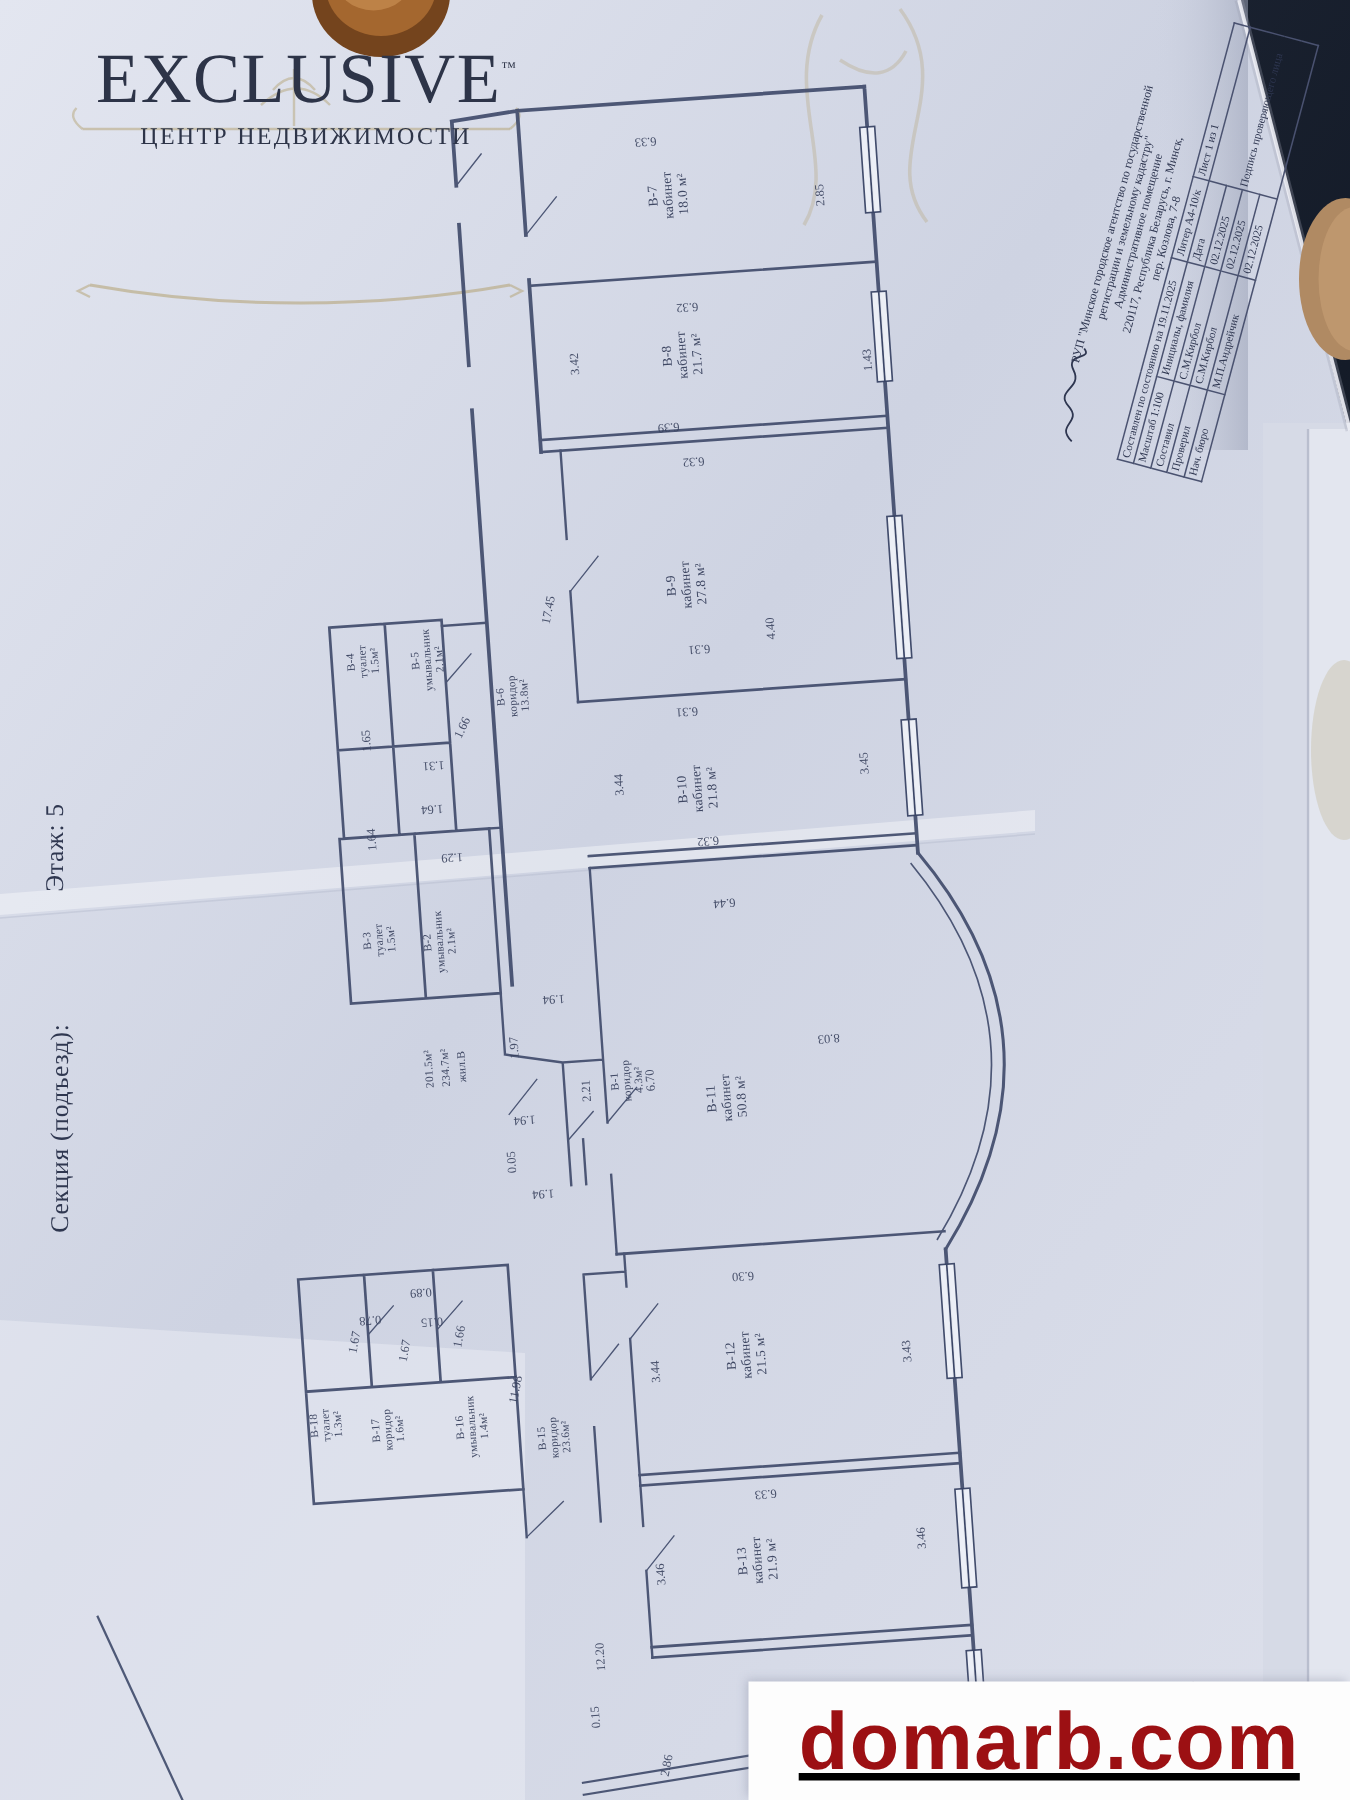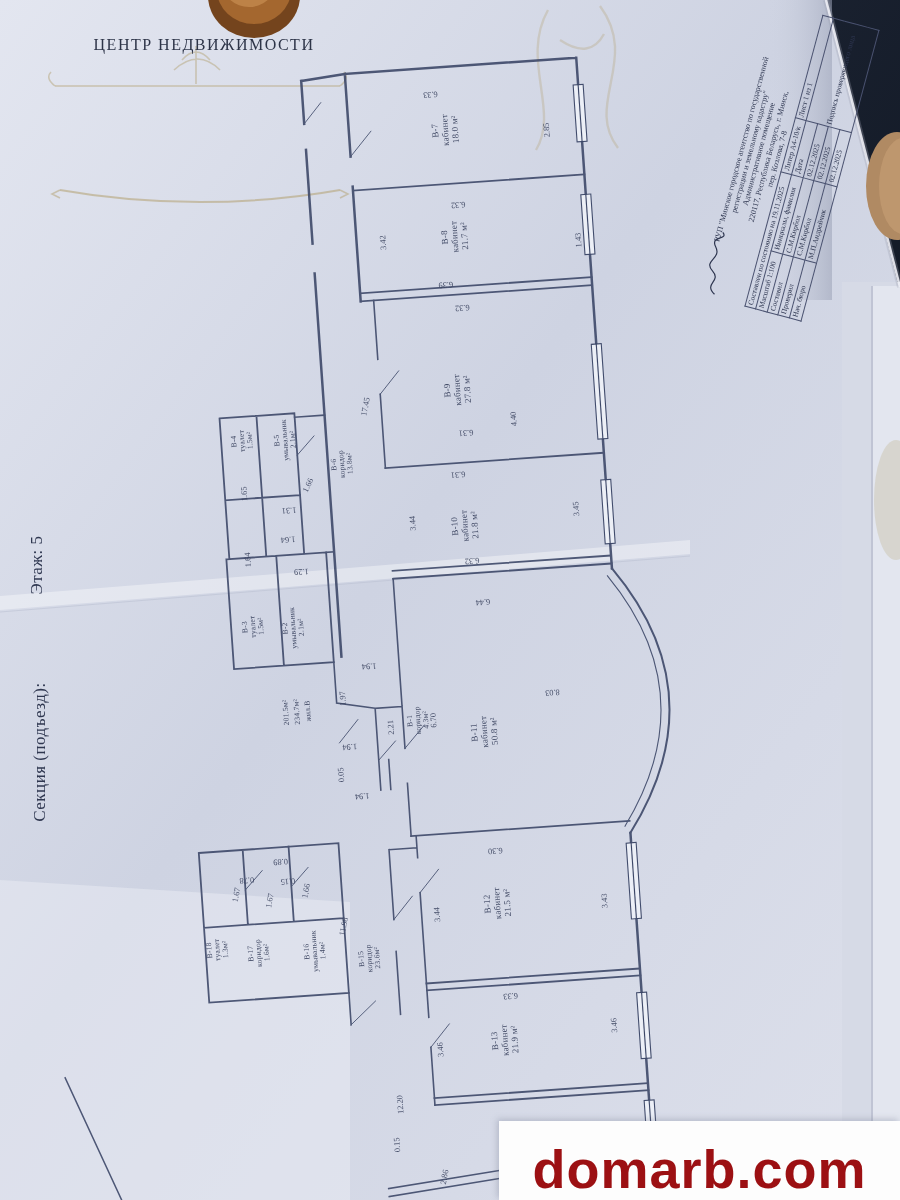--- a/index.html
+++ b/index.html
@@ -24,22 +24,22 @@
   #section-label{left:-60px;top:742px;width:200px;text-align:center;}
   
   #tblock{left:698px;top:294px;width:302px;transform:rotate(-75deg);
           transform-origin:0 0;color:#2e3650;font-size:8px;line-height:1.15;}
   #tblock .c{text-align:center;}
   #tblock table{width:100%;border-collapse:collapse;margin-top:2px;
                 font-size:7.4px;}
   #tblock td{border:0.8px solid #4a5270;padding:1px 2px;vertical-align:middle;}
   
   #wm{left:499px;top:1121px;width:401px;height:79px;background:#fdfdfd;
-      display:flex;align-items:flex-end;justify-content:center;
-      box-shadow:-2px -2px 6px rgba(120,125,150,.35);}
+      display:flex;align-items:center;justify-content:center;
+      box-shadow:-2px -2px 6px rgba(120,125,150,.35);text-decoration:underline;}
   #wm .t{font-family:"Liberation Sans",sans-serif;font-weight:700;
          font-size:54px;color:#9c1013;letter-spacing:1px;}
 </style>
 </head>
 <body>
 <div id="scene">
 
 <svg width="900" height="1200" viewBox="0 0 900 1200">
   <defs>
     <linearGradient id="paperG" x1="0" y1="0" x2="1" y2="1">
@@ -293,20 +293,21 @@
     <text class="dim" transform="translate(-75,792) rotate(180)">0.89</text>
     <text class="dim" transform="translate(-69,812) rotate(180)">0.15</text>
     <text class="dim" transform="translate(-119,825) rotate(-75)">1.67</text>
     <text class="dim" transform="translate(-86,833) rotate(-75)">1.67</text>
     <text class="dim" transform="translate(-49,826) rotate(-75)">1.66</text>
     <text class="dim" transform="translate(-14,864) rotate(-75)">11.98</text>
   </g>
 </svg>
 
 <div id="logo" class="overlay">
+  <div class="main"><span>EXCLUSIVE</span><span class="tm">™</span></div>
   <div class="sub">ЦЕНТР НЕДВИЖИМОСТИ</div>
 </div>
 
 <div id="floor-label" class="overlay vmargin">Этаж: 5</div>
 <div id="section-label" class="overlay vmargin">Секция (подъезд):</div>
 
 <div id="tblock" class="overlay">
   <div class="c">РУП "Минское городское агентство по государственной</div>
   <div class="c">регистрации и земельному кадастру"</div>
   <div class="c">Административное помещение</div>

